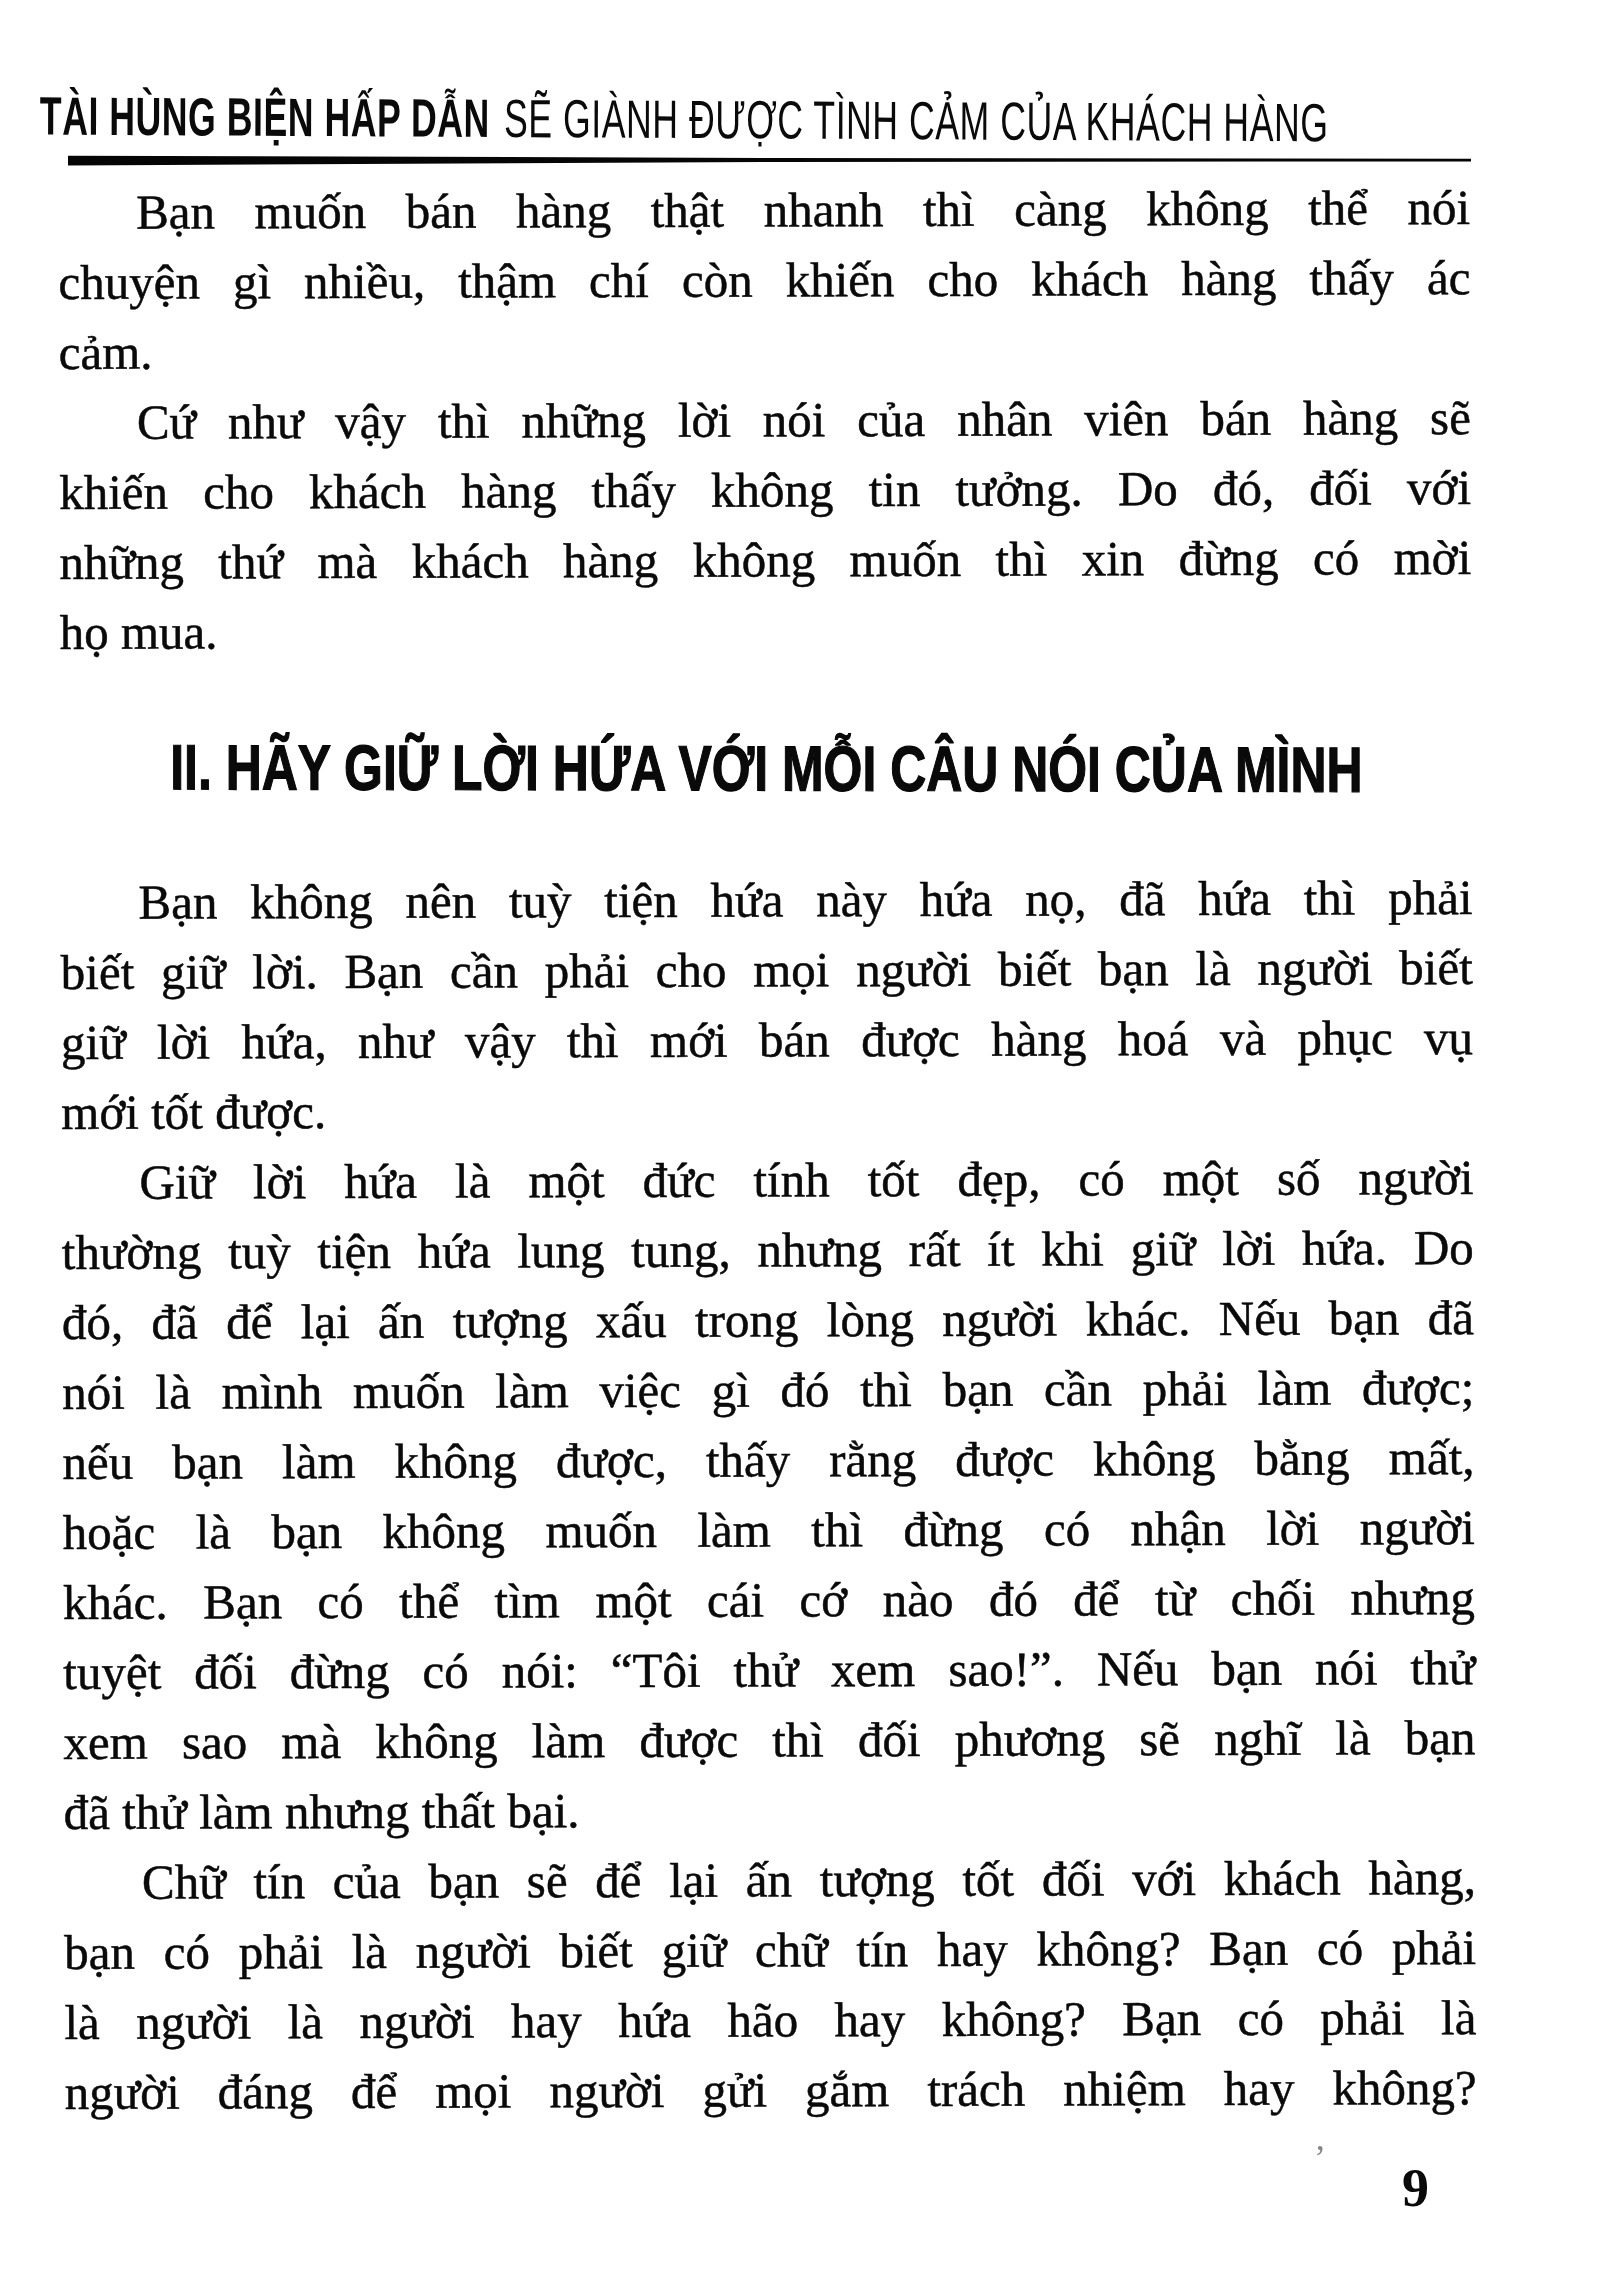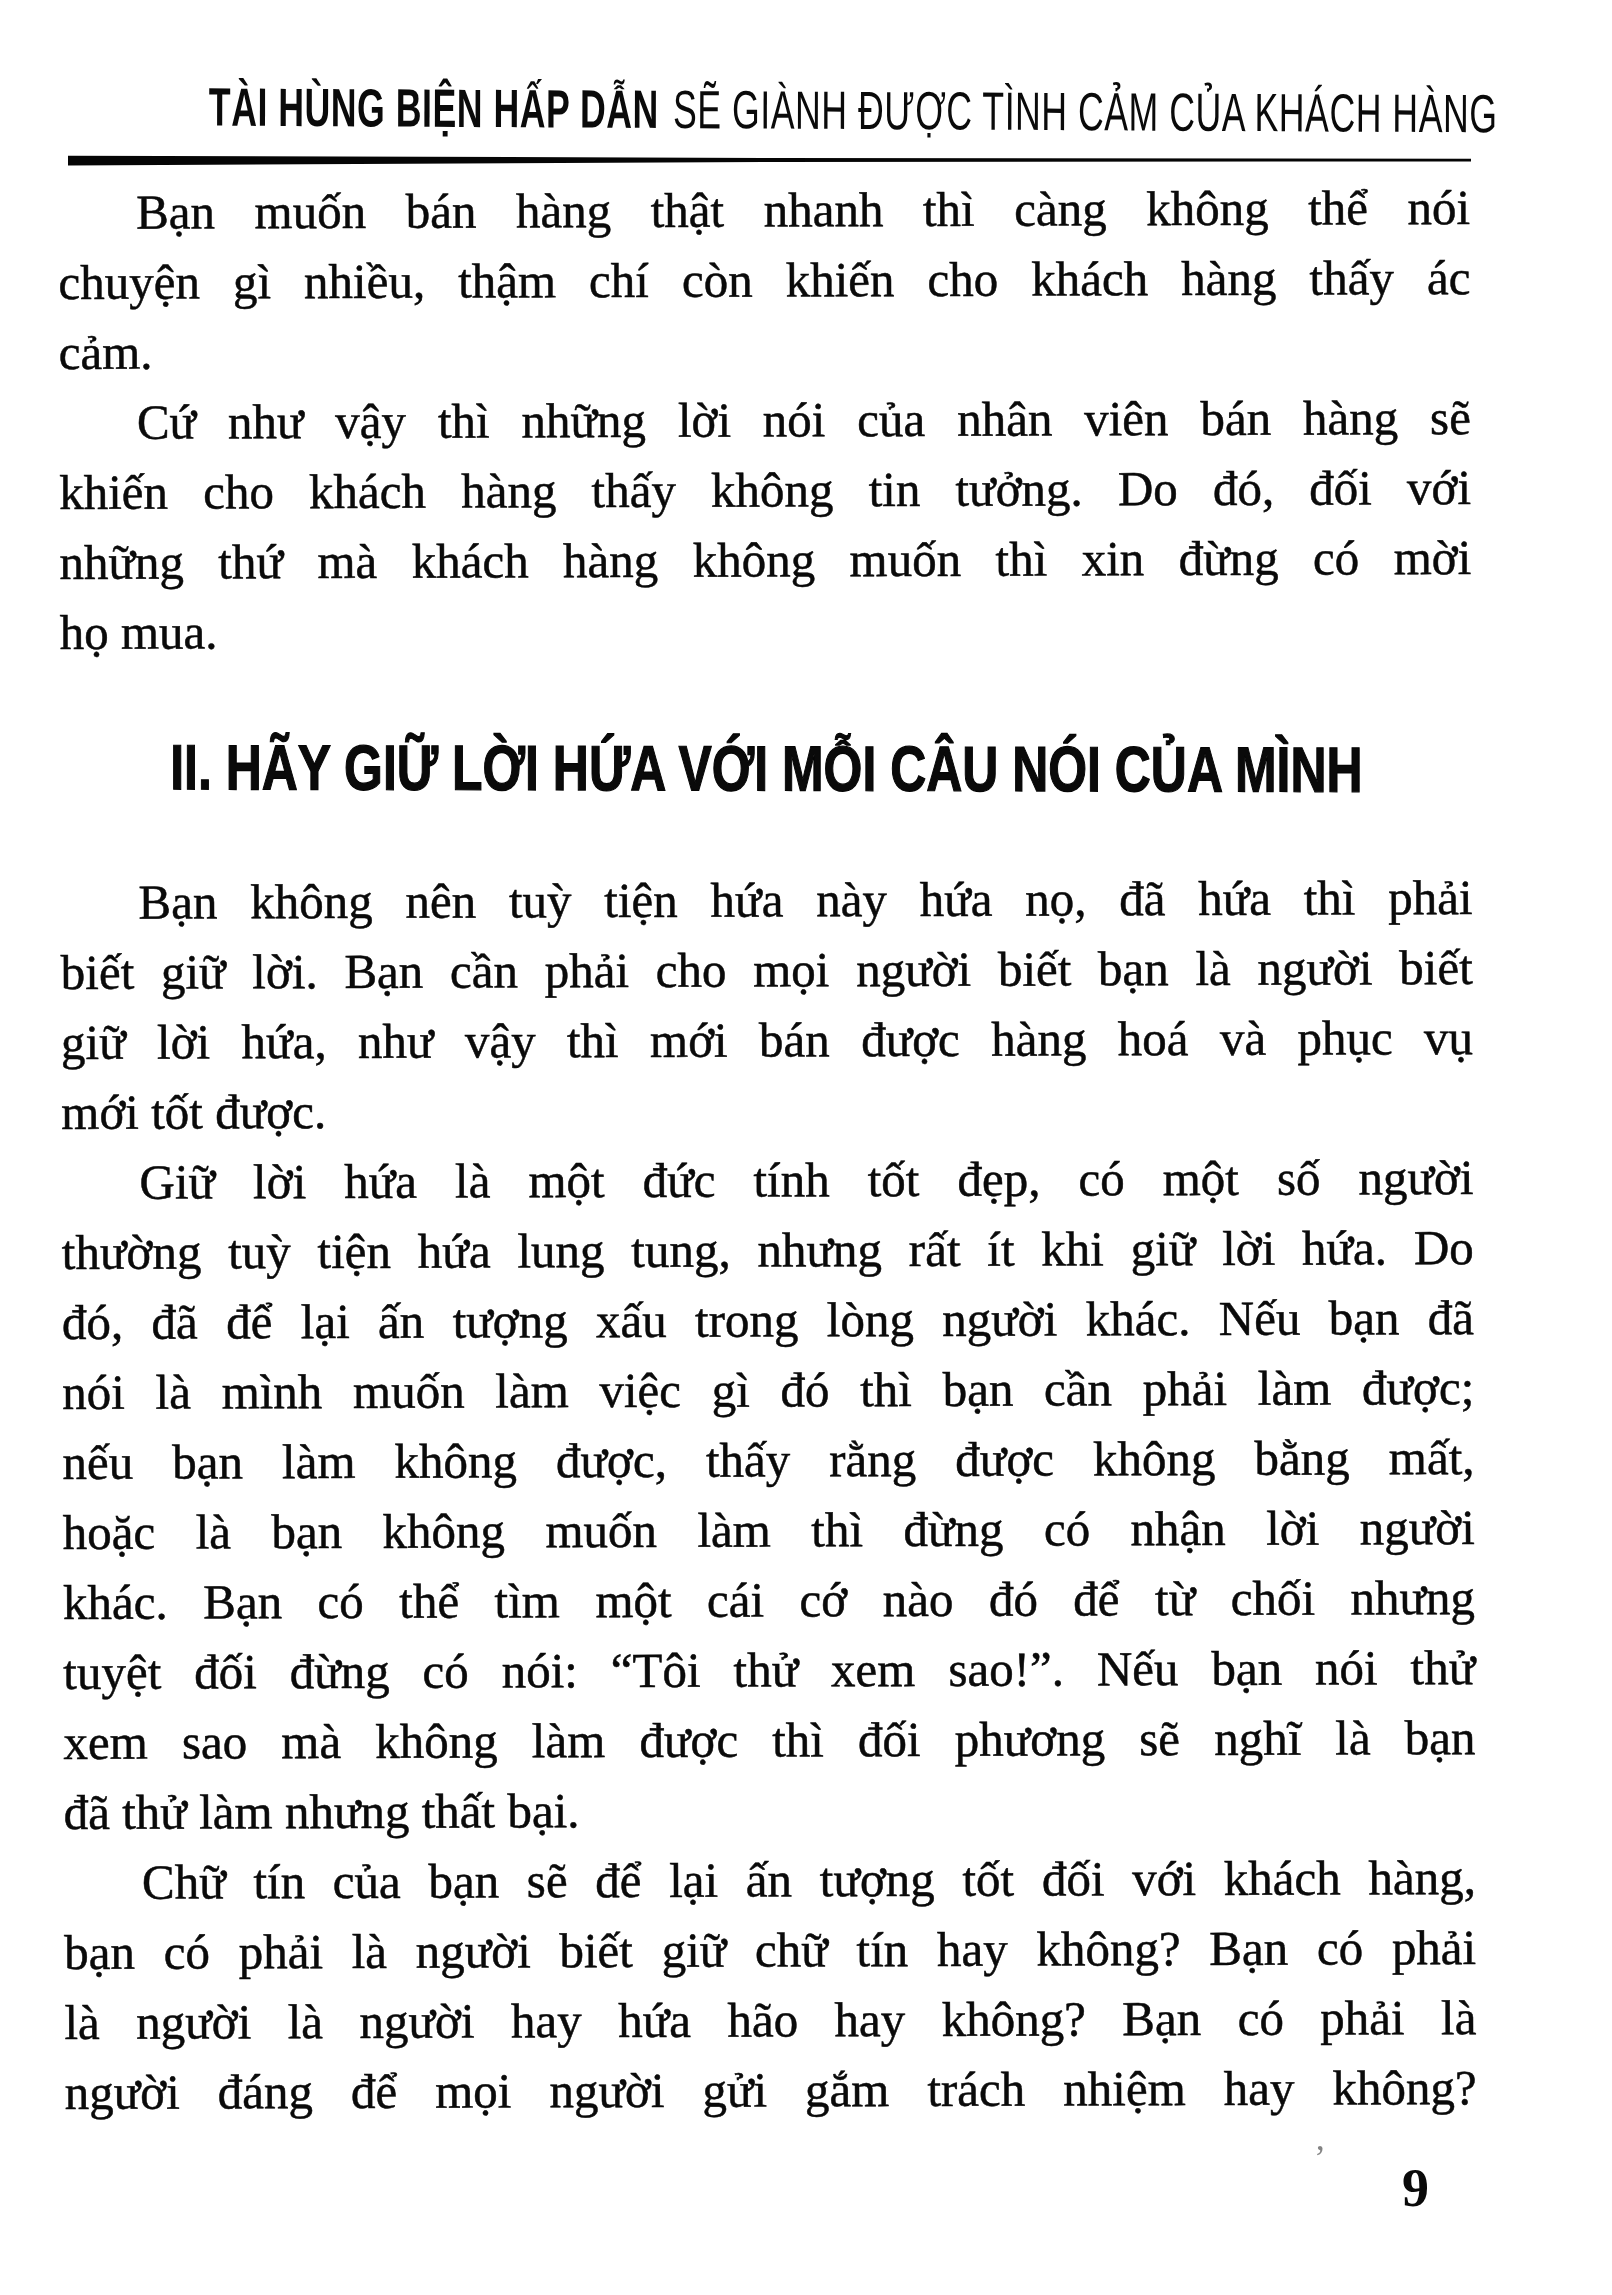--- a/index.html
+++ b/index.html
@@ -9,25 +9,25 @@
     height: 2295px;
     background: #ffffff;
     color: #0a0a0a;
     overflow: hidden;
     font-family: "Liberation Serif", serif;
   }
 
   
   .running-header {
     position: absolute;
-    top: 79px;
+    top: 88px;
     left: 0;
     width: 100%;
     display: flex;
-    justify-content: center;
+    justify-content: flex-end;
     font-family: "Liberation Sans", sans-serif;
     font-size: 54px;
     white-space: nowrap;
   }
   .running-header-inner {
     display: inline-block;
     transform: translateX(47px) scaleX(0.66) rotate(0.2deg);
     transform-origin: center;
     letter-spacing: 0.8px;
   }

